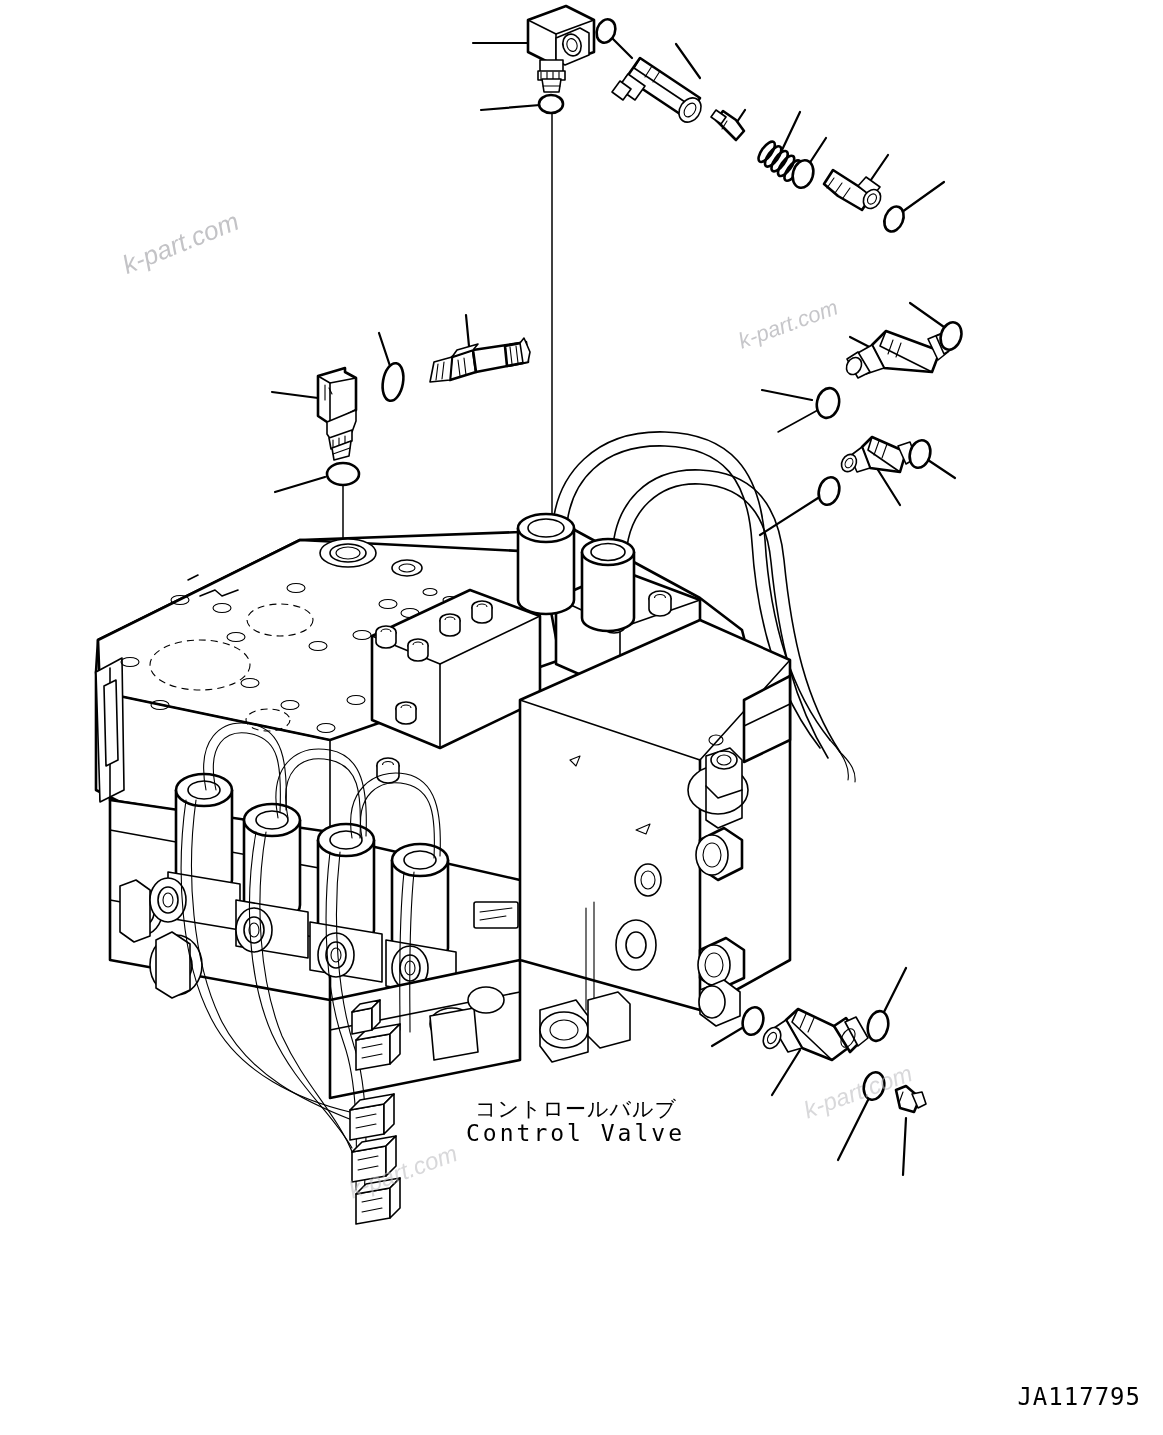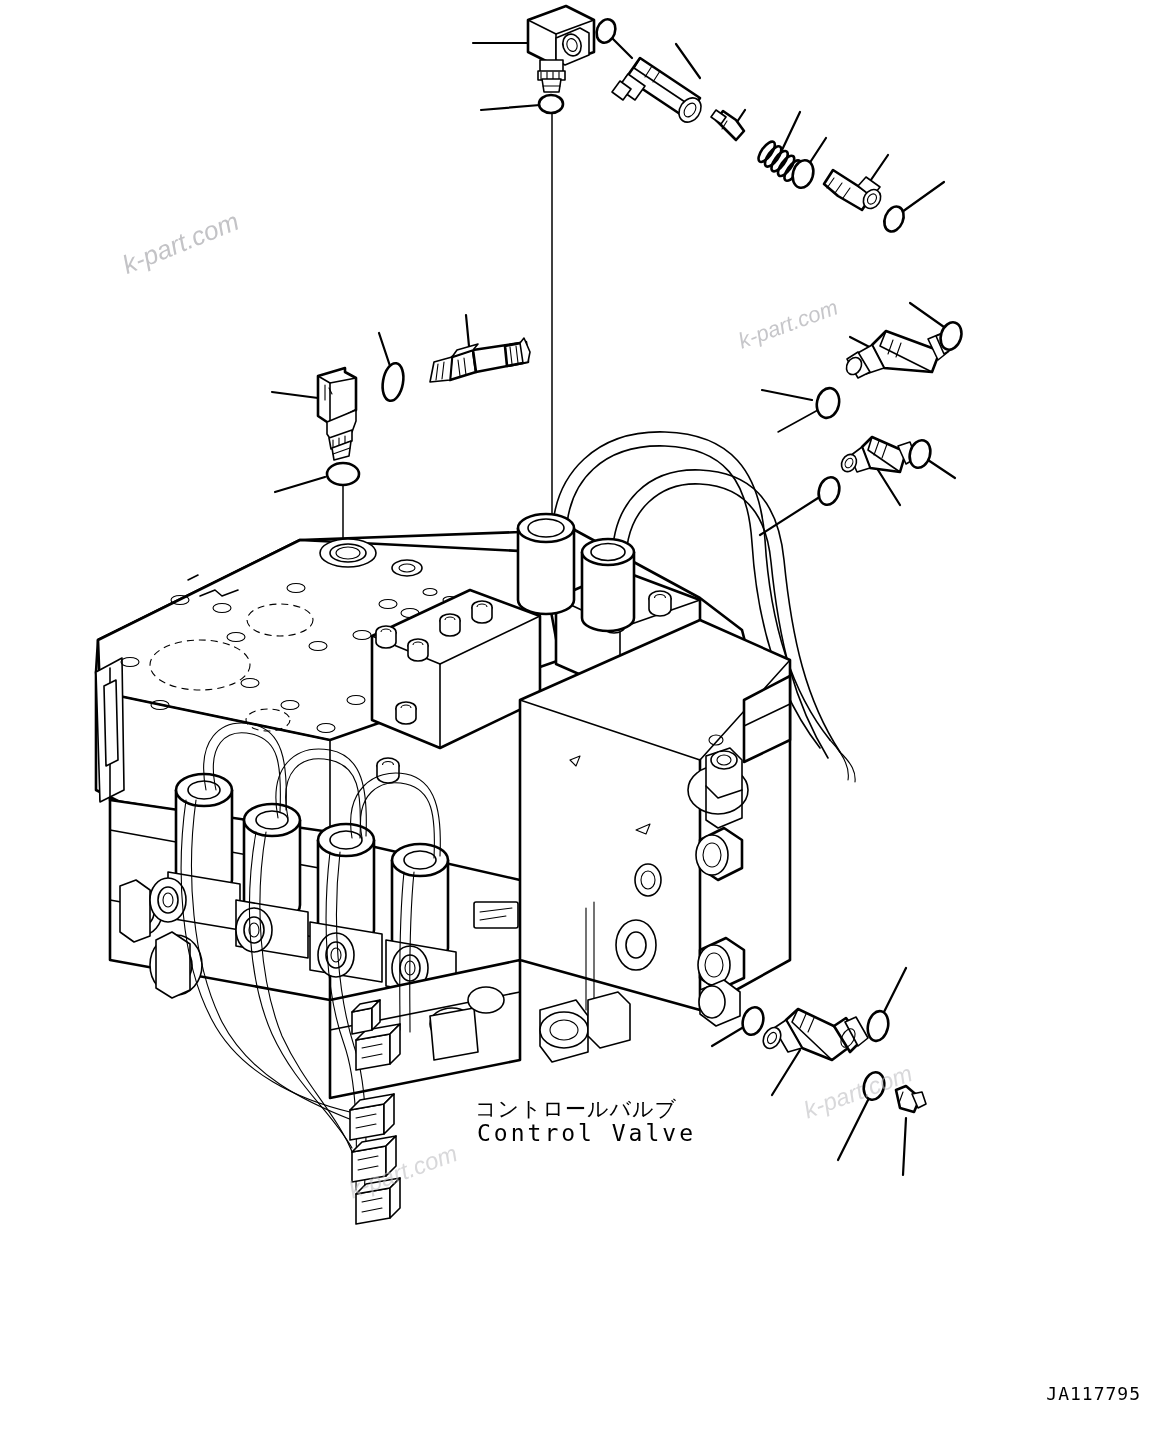--- a/index.html
+++ b/index.html
@@ -14,24 +14,24 @@
     position:absolute;color:#b9b9bd;font-family:"Liberation Sans",sans-serif;
     font-style:italic;white-space:nowrap;pointer-events:none;
     transform-origin:left top;font-weight:400;
   }
   .caption{
     position:absolute;white-space:nowrap;color:#000;
     font-family:"DejaVu Sans Mono", monospace;
     margin-left:47px;
   }
   #cap-jp{left:428px;top:1095px;font-size:21px;letter-spacing:1px;}
-  #cap-en{left:430px;top:1120px;font-size:23px;letter-spacing:3px;}
+  #cap-en{left:419px;top:1120px;font-size:23px;letter-spacing:3px;}
   #partno{
     position:absolute;right:22px;top:1383px;color:#000;
-    font-family:"DejaVu Sans Mono", monospace;font-size:18px;letter-spacing:1px;
+    font-family:"DejaVu Sans Mono", monospace;font-size:24px;letter-spacing:1px;
   }
 </style>
 </head>
 <body>
 
 <div id="sheet">
 
   <svg class="layer" viewBox="0 0 1163 1435">
     <defs>
       <style>

